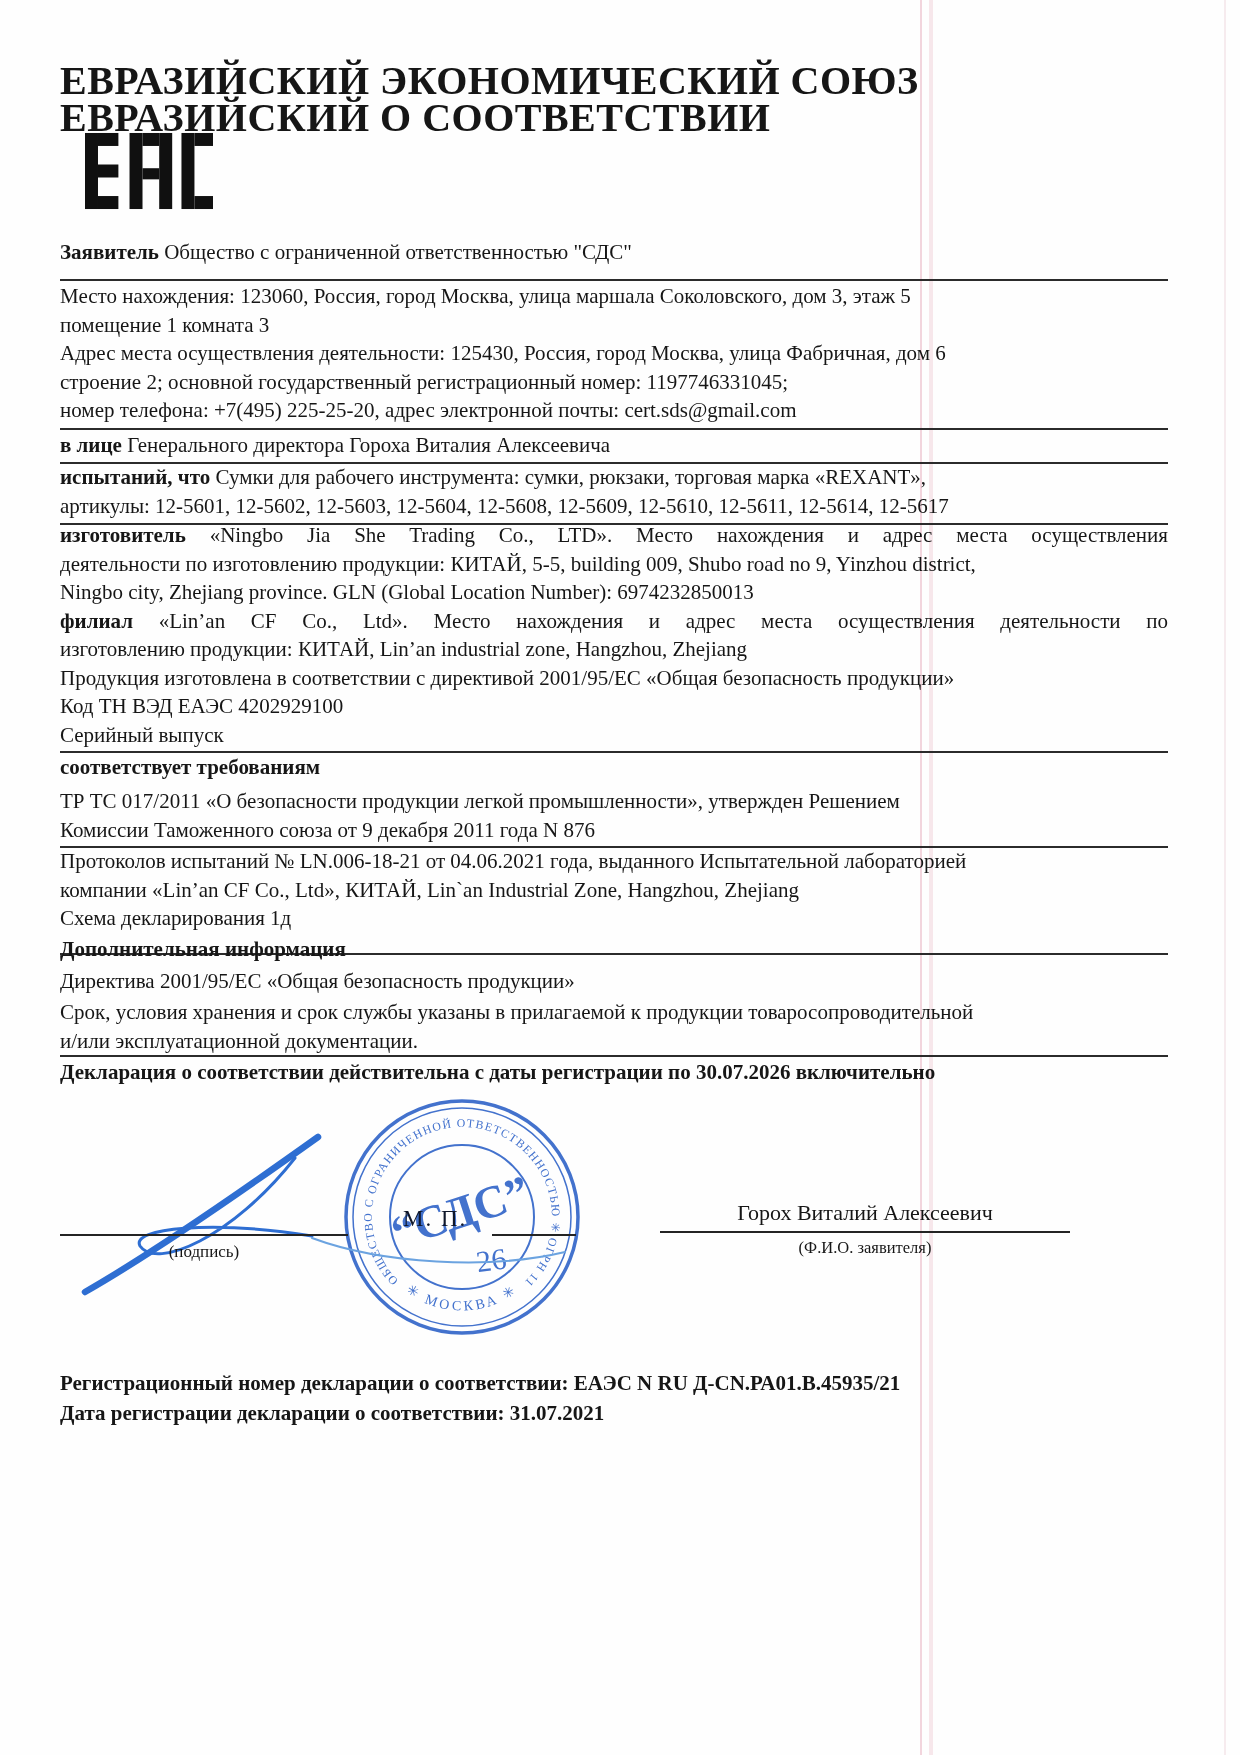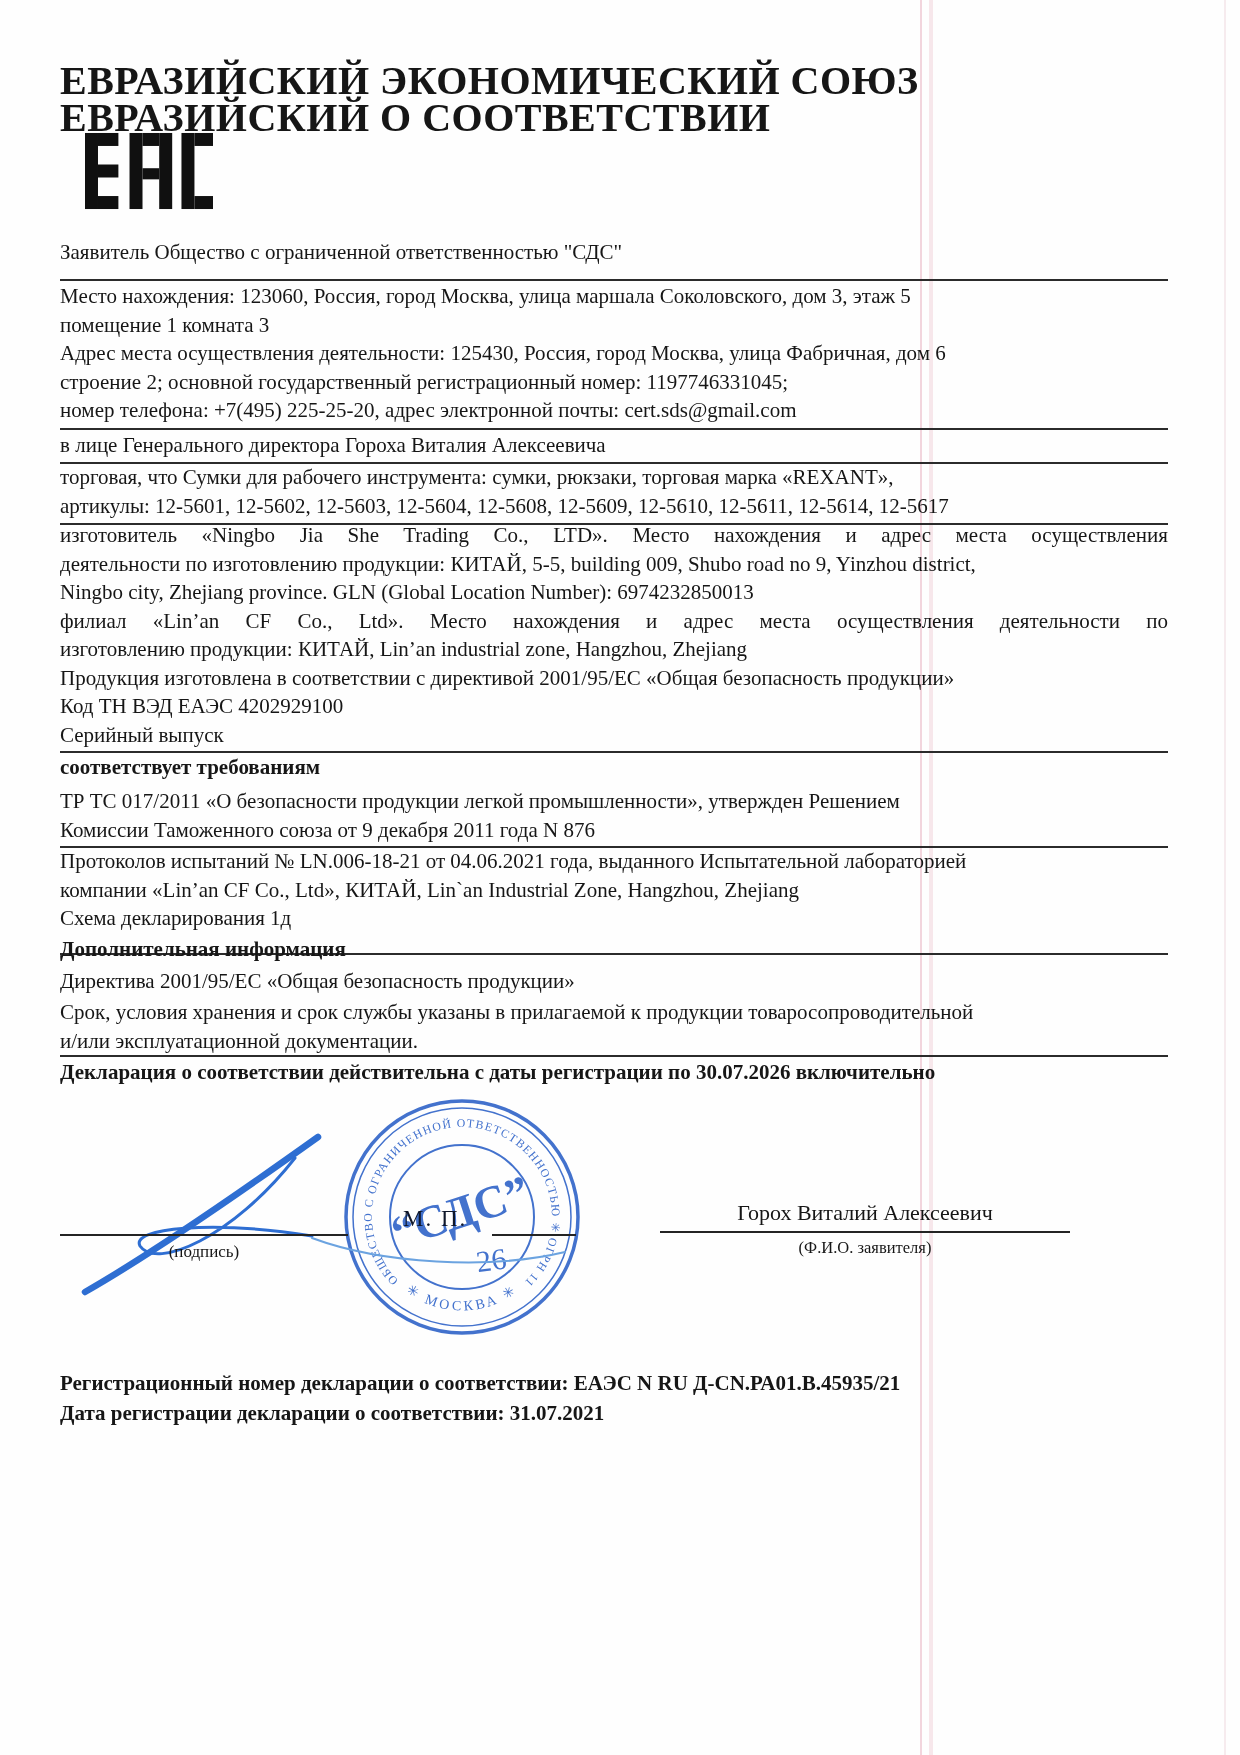--- a/index.html
+++ b/index.html
@@ -4,21 +4,21 @@
 <style>
   html,body{margin:0;padding:0;background:#ffffff;}
   .page{
     position:relative;width:1240px;height:1755px;background:#fefefe;
     font-family:"Liberation Serif","DejaVu Serif",serif;color:#161616;overflow:hidden;
   }
   .abs{position:absolute;}
   .titleline{left:60px;width:990px;text-align:left;font-weight:bold;font-size:40px;letter-spacing:.5px;}
   .row{left:60px;width:1108px;font-size:21px;line-height:28.5px;}
   .rule{border-bottom:2px solid #2b2b2b;}
-  .lbl{font-weight:normal;}
+  .lbl{font-weight:bold;}
   .jline{text-align:justify;text-align-last:justify;}
   .bold{font-weight:bold;}
   .caption{font-size:17px;text-align:center;}
   .blkline{background:#242424;height:2px;}
   .stripe{top:0;height:1755px;pointer-events:none;}
   .mp{font-size:23px;color:#0f172a;letter-spacing:2px;}
   .name{font-size:22px;text-align:center;}
   svg text{font-family:"Liberation Serif","DejaVu Serif",serif;}
 </style>
 </head>
@@ -63,21 +63,21 @@
     <div>строение 2; основной государственный регистрационный номер: 1197746331045;</div>
     <div>номер телефона: +7(495) 225-25-20, адрес электронной почты: cert.sds@gmail.com</div>
   </div>
 
   <div class="abs row rule" style="top:431px;padding-bottom:2px;">
     <span class="lbl">в лице</span>
     <span>Генерального директора Гороха Виталия Алексеевича</span>
   </div>
 
   <div class="abs row rule" style="top:463px;padding-bottom:3px;">
-    <div><span class="lbl">торговая, что</span> <span>Сумки для рабочего инструмента: сумки, рюкзаки, торговая марка «REXANT»,</span></div>
+    <div><span class="lbl">испытаний, что</span> <span>Сумки для рабочего инструмента: сумки, рюкзаки, торговая марка «REXANT»,</span></div>
     <div>артикулы: 12-5601, 12-5602, 12-5603, 12-5604, 12-5608, 12-5609, 12-5610, 12-5611, 12-5614, 12-5617</div>
   </div>
 
   <div class="abs row rule" style="top:521px;padding-bottom:2px;">
     <div class="jline"><span class="lbl">изготовитель</span> <span>«Ningbo Jia She Trading Co., LTD». Место нахождения и адрес места осуществления</span></div>
     <div>деятельности по изготовлению продукции: КИТАЙ, 5-5, building 009, Shubo road no 9, Yinzhou district,</div>
     <div>Ningbo city, Zhejiang province. GLN (Global Location Number): 6974232850013</div>
     <div class="jline"><span class="lbl">филиал</span> <span>«Lin’an CF Co., Ltd». Место нахождения и адрес места осуществления деятельности по</span></div>
     <div>изготовлению продукции: КИТАЙ, Lin’an industrial zone, Hangzhou, Zhejiang</div>
     <div>Продукция изготовлена в соответствии с директивой 2001/95/ЕС «Общая безопасность продукции»</div>

